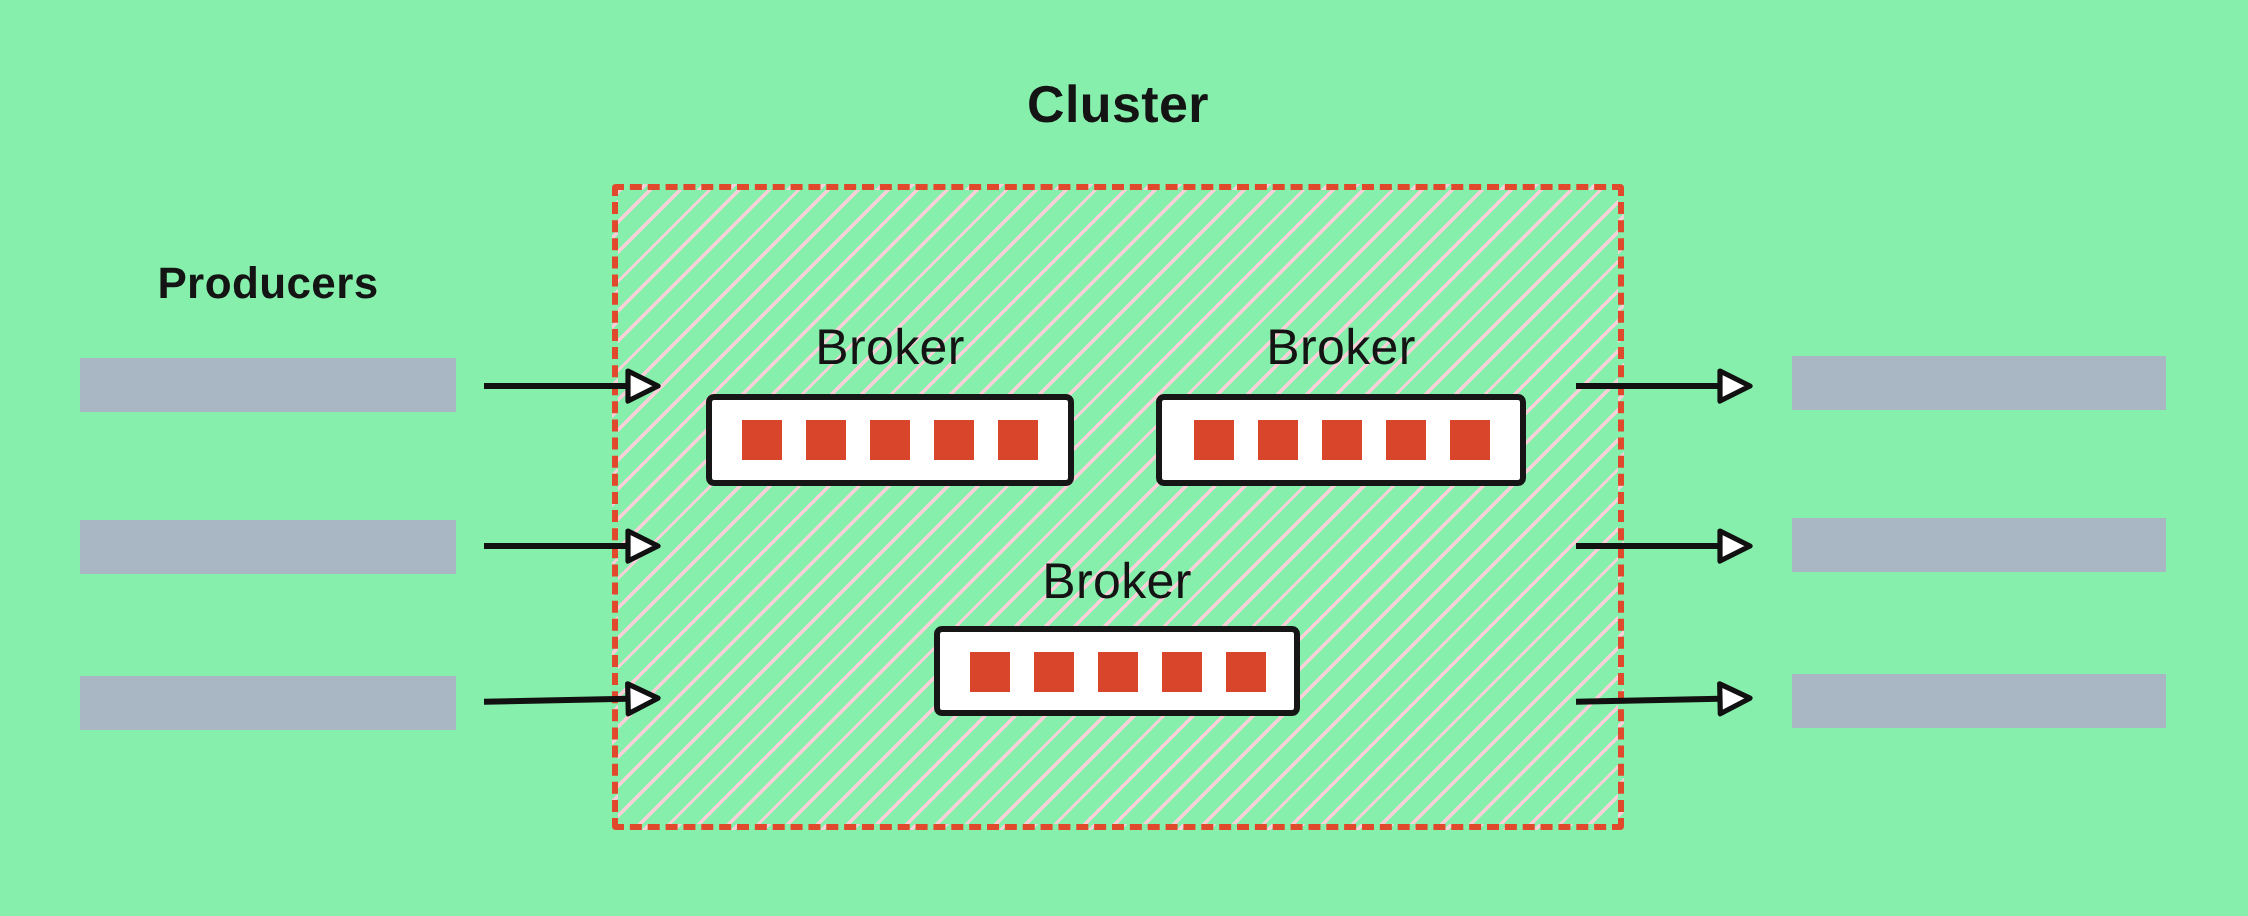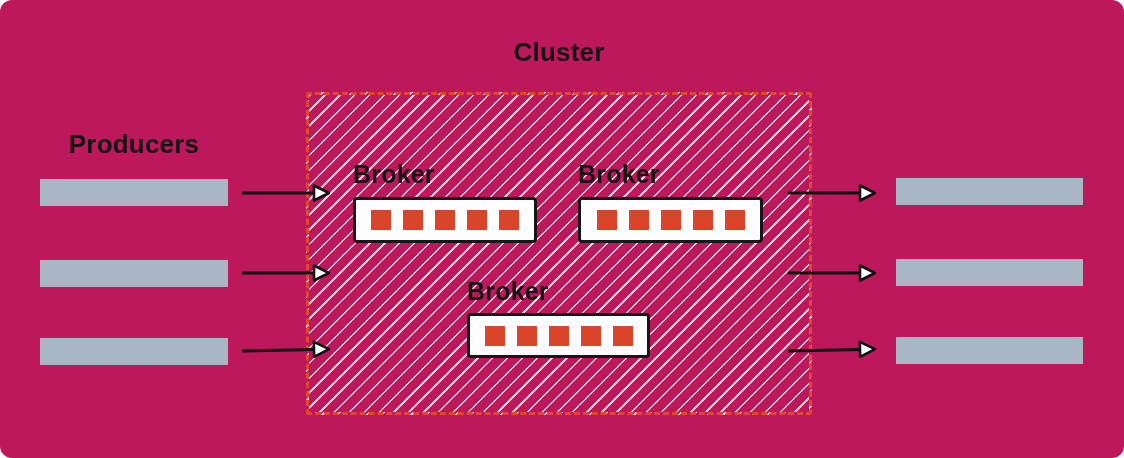--- a/index.html
+++ b/index.html
@@ -6,48 +6,47 @@
     --accent:#e0492b;
     --partition:#d9452b;
     --bar:#a9b6c3;
     --hatch:#f9d0d8;
     --text:#141414;
     --arrow:#111111;
   }
   *{margin:0;padding:0;box-sizing:border-box;}
   body{background:#ffffff;font-family:"Liberation Sans", sans-serif;}
   .canvas{
-    position:relative;width:1124px;height:458px;background:#be185d;overflow:hidden;
+    position:relative;width:1124px;height:458px;background:#86efac;overflow:hidden;
     color:var(--text);
-    border-radius:12px;
   }
   .abs{position:absolute;}
   .title{
     left:306px;top:37px;width:506px;text-align:center;
     font-size:26px;font-weight:600;letter-spacing:.2px;
   }
   .side-label{
-    top:129px;text-align:center;font-size:26px;font-weight:600;letter-spacing:.2px;
+    top:129px;text-align:center;font-size:22px;font-weight:600;letter-spacing:.2px;
   }
   .side-label.producers{left:40px;width:188px;}
   .side-label.consumers{left:896px;width:187px;}
   .cluster-box{
     left:306px;top:92px;width:506px;height:323px;
     border:3.5px dashed var(--accent);
     background:
       repeating-linear-gradient(135deg, var(--hatch) 0px, var(--hatch) 1.7px,
         transparent 1.7px, transparent 10.5px);
     border-radius:2px;
   }
   .bar{
     width:188px;height:27px;background:var(--bar);
   }
   .bar.c{width:187px;}
   .broker-label{
-    font-size:25px;font-weight:700;letter-spacing:.2px;
+    text-align:center;font-size:25px;font-weight:400;letter-spacing:.2px;
   }
   .broker-box{
     background:#ffffff;border:3px solid #161616;border-radius:4px;
     display:flex;align-items:center;justify-content:center;gap:12px;
   }
   .partition{
     display:block;width:20px;height:20px;background:var(--partition);
   }
   .arrow{display:block;}
   .tilt{transform:rotate(-1.2deg);}

